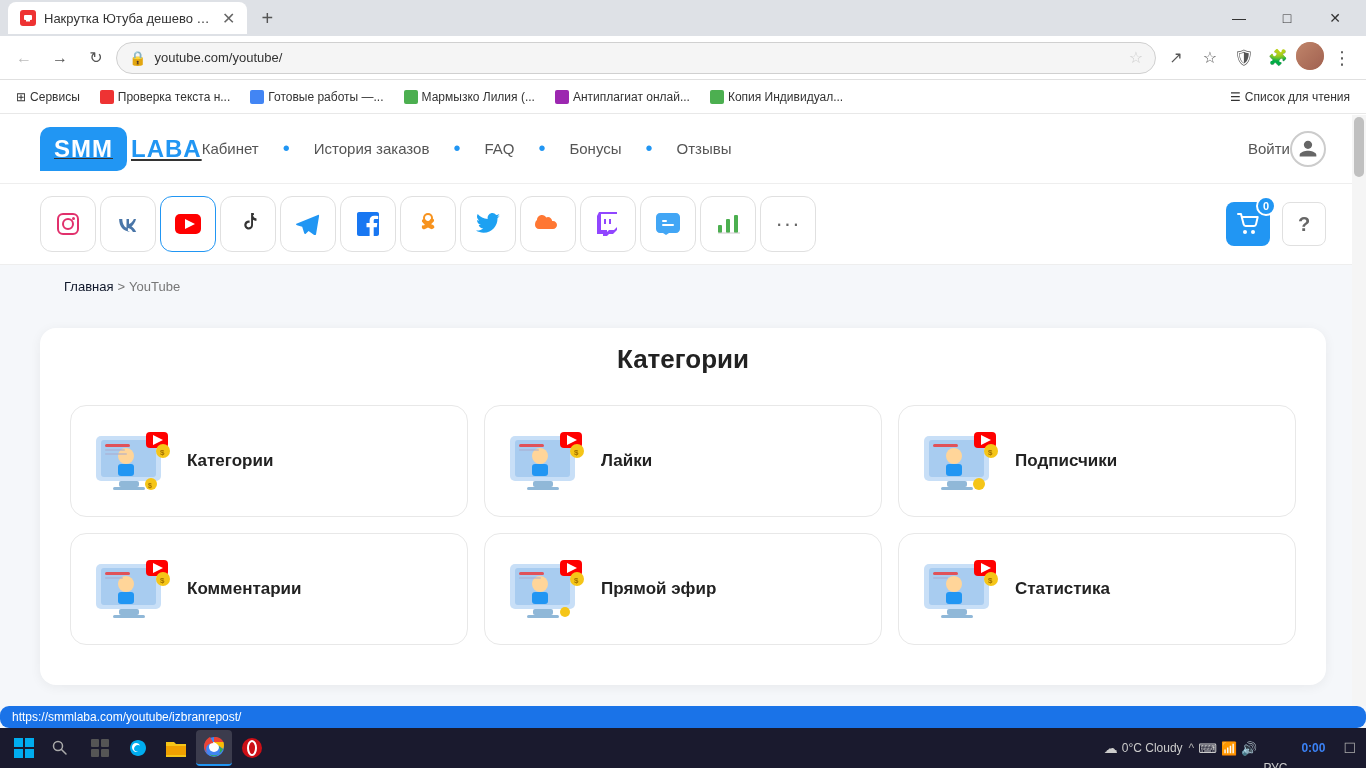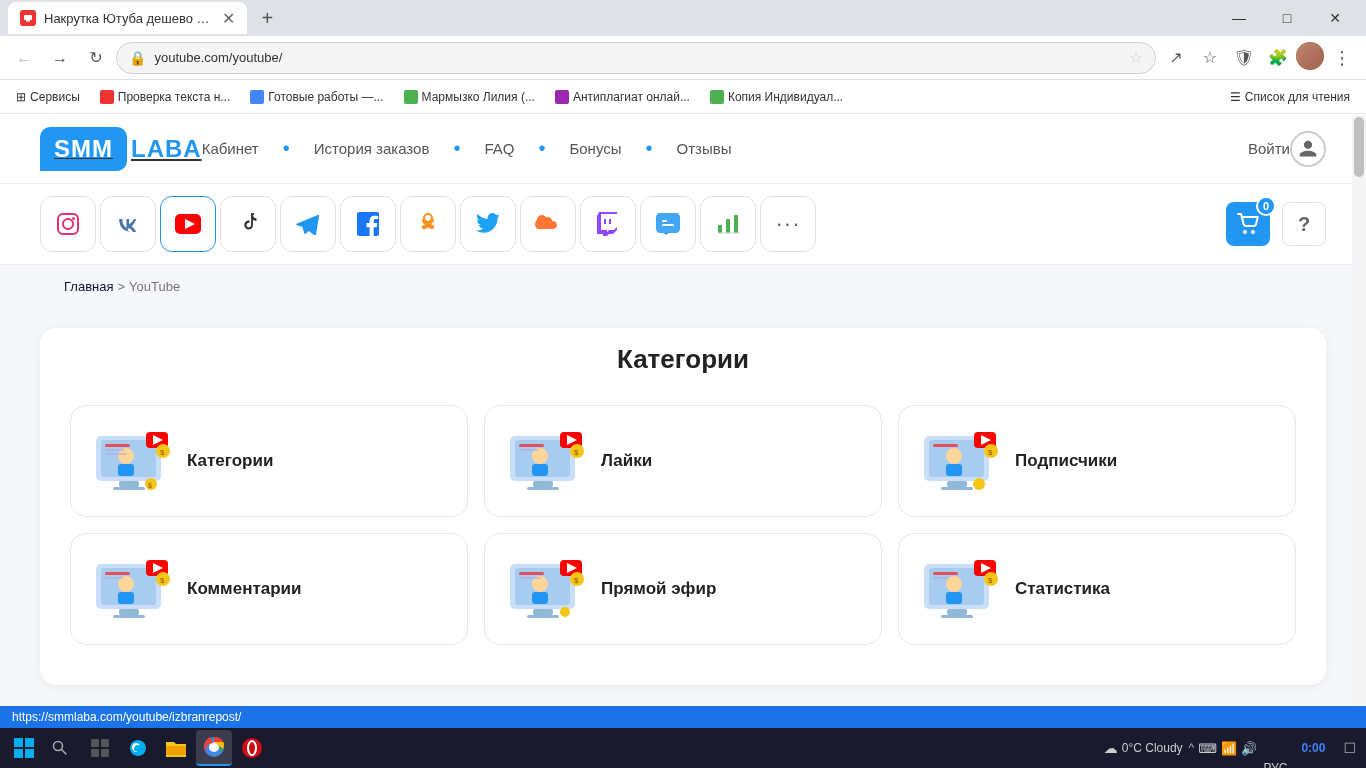--- a/index.html
+++ b/index.html
@@ -69,21 +69,21 @@
     .taskbar-search { width: 32px; height: 32px; display: flex; align-items: center; justify-content: center; color: #aaa; cursor: pointer; }
     .taskbar-pinned { display: flex; gap: 2px; margin-left: 4px; }
     .taskbar-pin { width: 36px; height: 36px; display: flex; align-items: center; justify-content: center; border-radius: 4px; cursor: pointer; }
     .taskbar-active { background: rgba(255,255,255,0.15); border-bottom: 2px solid #2196f3; }
     .taskbar-right { margin-left: auto; display: flex; align-items: center; gap: 6px; color: #ccc; font-size: 12px; }
     .taskbar-weather { display: flex; align-items: center; gap: 4px; }
     .taskbar-systray { display: flex; align-items: center; gap: 4px; }
     .taskbar-clock { text-align: right; font-size: 12px; color: #3b82f6; padding: 0 8px; font-weight: bold; }
 
     
-    .status-bar { height: 22px; background: #1a73e8; display: flex; align-items: center; padding: 0 12px; font-size: 12px; color: #fff; position: fixed; bottom: 40px; left: 0; right: 0; z-index: 999; }
+    .status-bar { height: 22px; background: #1a73e8; display: flex; align-items: center; padding: 0 12px; font-size: 12px; color: #fff; position: fixed; bottom: 40px; left: 0; right: 0; z-index: 999; border-radius: 9px; }
 
     
     .scrollbar-track { position: fixed; right: 0; top: 115px; bottom: 62px; width: 14px; background: #f5f5f5; z-index: 100; }
     .scrollbar-thumb { width: 10px; margin: 2px; height: 60px; background: #c0c0c0; border-radius: 5px; }
 
     .logo-area { display: flex; align-items: center; text-decoration: underline; }
     .logo-box { background: #2196f3; border-radius: 10px 10px 10px 0; padding: 8px 14px; display: inline-block; }
     .logo-smm-text { color: #fff; font-size: 24px; font-weight: 900; letter-spacing: 1px; }
     .logo-laba-text { font-size: 24px; font-weight: 900; color: #2196f3; margin-left: 4px; letter-spacing: 1px; }
   </style>

